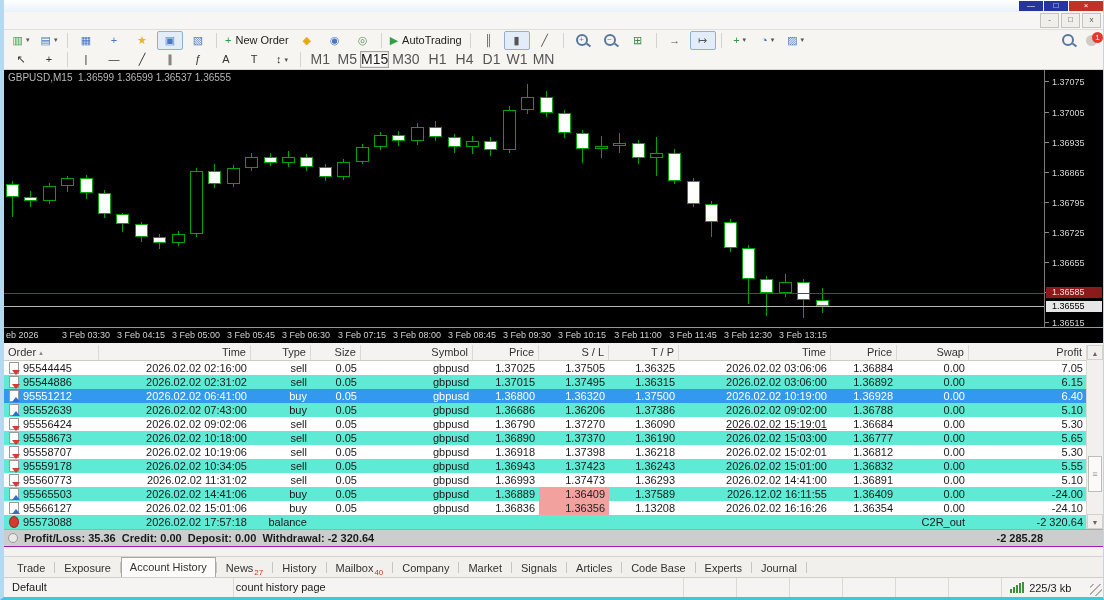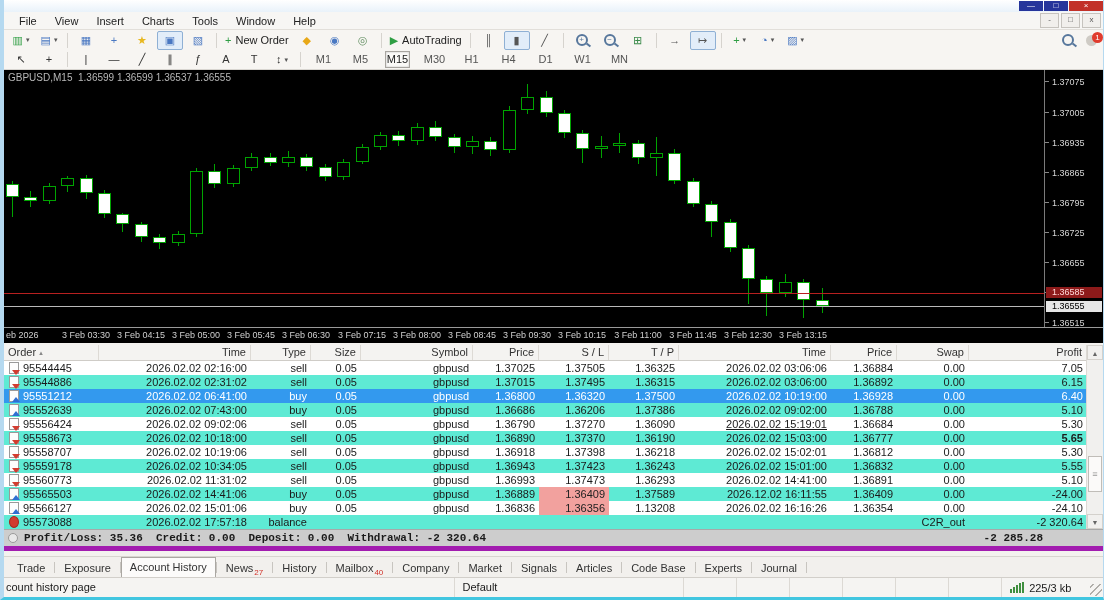--- a/index.html
+++ b/index.html
@@ -17,21 +17,21 @@
   .mini{width:17px;height:13px;border:1px solid #c6c3be;background:#f1efec;color:#555;font-size:8px;line-height:11px;text-align:center;margin-right:2px;}
   
   .toolbar{display:flex;align-items:center;background:#f7f5f2;height:20px;padding-left:3px;position:relative;}
   .toolbar.second{height:19px;border-bottom:1px solid #d8d5d0;}
   .tbtn{display:flex;align-items:center;height:17px;min-width:20px;justify-content:center;padding:0 2px;margin:0 1px;border:1px solid transparent;border-radius:2px;cursor:pointer;}
   .tbtn.pressed{background:#e2edf9;border-color:#8fb0d4;}
   .tbtn .glyph{font-size:11px;line-height:15px;}
   .tbtn .lbl{margin-left:4px;color:#222;}
   .tbtn .caret{font-size:7px;color:#555;margin-left:3px;}
   .tsep{width:1px;height:15px;background:#d6d3ce;margin:0 4px;}
-  .tfbtn{min-width:23px;height:15px;margin:0 6px;border:1px solid transparent;text-align:center;font-size:11px;line-height:14px;color:#555;cursor:pointer;}
+  .tfbtn{min-width:23px;height:15px;margin:0 1px;border:1px solid transparent;text-align:right;font-size:14px;line-height:14px;color:#555;cursor:pointer;}
   .tfbtn.active{background:#fbfaf8;border-color:#a8a5a0;box-shadow:inset 0 0 2px #bbb;color:#222;}
   .toolbar-right{position:absolute;right:6px;top:0;height:20px;display:flex;align-items:center;}
   .mag{width:8px;height:8px;border:2px solid #57779c;border-radius:50%;position:relative;display:inline-block;}
   .mag::after{content:"";position:absolute;width:5px;height:2px;background:#57779c;right:-5px;bottom:-2px;transform:rotate(40deg);}
   .bell{width:11px;height:11px;background:#cfcbc5;border-radius:50%;position:relative;margin-left:12px;}
   .badge{position:absolute;right:-6px;top:-3px;background:#e03c2e;color:#fff;border-radius:50%;width:11px;height:11px;font-size:8px;line-height:11px;text-align:center;}
   
   .chart{position:relative;height:273px;background:#000;}
   .chart-plot{position:absolute;left:0;top:0;right:58px;bottom:15px;overflow:hidden;cursor:crosshair;}
   .chart-title{position:absolute;left:4px;top:2px;color:#b8b8b8;font-size:10px;white-space:pre;}
@@ -66,21 +66,21 @@
   .doc.sell::after{border-top:5px solid #d23b2f;}
   .doc.buy::after{border-top:5px solid #2f6fd2;transform:rotate(180deg);bottom:-1px;}
   .doc.balance{border-radius:50%;background:#d23b2f;border-color:#a02a20;}
   .sortg{font-size:7px;color:#888;margin-left:3px;}
   .vscroll{position:absolute;right:0;top:0;bottom:0;width:16px;background:#f1f0ee;border-left:1px solid #dcd9d4;}
   .varrow{height:15px;text-align:center;font-size:7px;line-height:15px;color:#666;background:#f1f0ee;border:1px solid #d4d1cc;box-sizing:border-box;}
   .varrow.bottom{position:absolute;bottom:0;left:0;right:0;}
   .vthumb{position:absolute;left:1px;right:1px;top:111px;height:36px;background:#fbfaf9;border:1px solid #c0bdb8;box-sizing:border-box;}
   .vthumb::after{content:"≡";display:block;text-align:center;color:#999;font-size:9px;line-height:34px;}
   
-  .summary{height:16px;line-height:16px;background:#cdcdcd;border-top:1px solid #a8a8a8;border-bottom:5px solid #a21caf;display:flex;font-weight:bold;font-family:Liberation Mono, monospace;}
+  .summary{height:16px;line-height:16px;background:#cdcdcd;border-top:1px solid #a8a8a8;border-bottom:1px solid #a21caf;display:flex;font-weight:bold;}
   .summary .dot{width:8px;height:8px;border:1px solid #9a9a9a;border-radius:50%;background:#e8e8e8;margin:3px 6px 0 4px;flex:0 0 auto;}
   .summary .sumtext{white-space:pre;}
   .summary .spacer{flex:1;}
   .summary .total{margin-right:60px;}
   
   .gap{flex:1;}
   .tabsbar{height:20px;background:#f2f0ed;border-top:1px solid #d8d5d0;display:flex;align-items:flex-end;padding-left:4px;}
   .tab{height:17px;line-height:16px;padding:0 8px;color:#333;border:1px solid transparent;border-bottom:none;position:relative;cursor:pointer;}
   .tab.active{background:#fcfbfa;border-color:#aaa7a2;font-weight:normal;height:19px;line-height:18px;}
   .tabsep{width:1px;height:11px;background:#c8c5c0;margin-bottom:4px;}
@@ -103,29 +103,20 @@
 
 <div class="window">
 
   <div class="titlebar">
     <div class="wbtn">—</div>
     <div class="wbtn">□</div>
     <div class="wbtn close">×</div>
   </div>
 
   <div class="menubar">
-    <span style="display:flex">
-        <span class="menu-item">File</span>
-        <span class="menu-item">View</span>
-        <span class="menu-item">Insert</span>
-        <span class="menu-item">Charts</span>
-        <span class="menu-item">Tools</span>
-        <span class="menu-item">Window</span>
-        <span class="menu-item">Help</span>
-      </span>
     <span class="spacer"></span>
     <span class="mini">-</span>
     <span class="mini">□</span>
     <span class="mini">x</span>
   </div>
 
   <div class="toolbar">
     <span style="display:flex;align-items:center">
         <span class="tbtn">
           <span class="glyph" style="color: rgb(47, 158, 68);">▥</span>
@@ -483,21 +474,21 @@
           <div class="tc" style="width: 152px;">2026.02.02 10:18:00</div>
           <div class="tc" style="width: 60px;">sell</div>
           <div class="tc" style="width: 50px;">0.05</div>
           <div class="tc" style="width: 112px;">gbpusd</div>
           <div class="tc" style="width: 66px;">1.36890</div>
           <div class="tc" style="width: 70px;">1.37370</div>
           <div class="tc" style="width: 70px;">1.36190</div>
           <div class="tc" style="width: 152px;">2026.02.02 15:03:00</div>
           <div class="tc" style="width: 66px;">1.36777</div>
           <div class="tc" style="width: 72px;">0.00</div>
-          <div class="tc" style="width: 75px; flex: 1 1 0%; font-weight: bold;">5.65</div>
+          <div class="tc" style="width: 75px; flex: 1 1 0%;">5.65</div>
         </div>
         <div class="trow">
           <div class="tc c0" style="width: 95px;">
             <span class="doc sell"></span>
             <span>95558707</span>
           </div>
           <div class="tc" style="width: 152px;">2026.02.02 10:19:06</div>
           <div class="tc" style="width: 60px;">sell</div>
           <div class="tc" style="width: 50px;">0.05</div>
           <div class="tc" style="width: 112px;">gbpusd</div>
@@ -636,22 +627,22 @@
         <span class="tab">Code Base</span>
         <span class="tabsep"></span>
         <span class="tab">Experts</span>
         <span class="tabsep"></span>
         <span class="tab">Journal</span>
         <span class="tabsep"></span>
       </span>
     </div>
 
   <div class="statusbar">
+    <span class="scell profile">Default</span>
     <span class="scell msg">count history page</span>
-    <span class="scell profile">Default</span>
     <span class="scell small"></span>
     <span class="scell small"></span>
     <span class="scell small"></span>
     <span class="scell small"></span>
     <span class="scell small"></span>
     <span class="scell small"></span>
     <span class="scell kb">
       <span class="bars">
           <i style="height:4px"></i>
           <i style="height:6px"></i>

